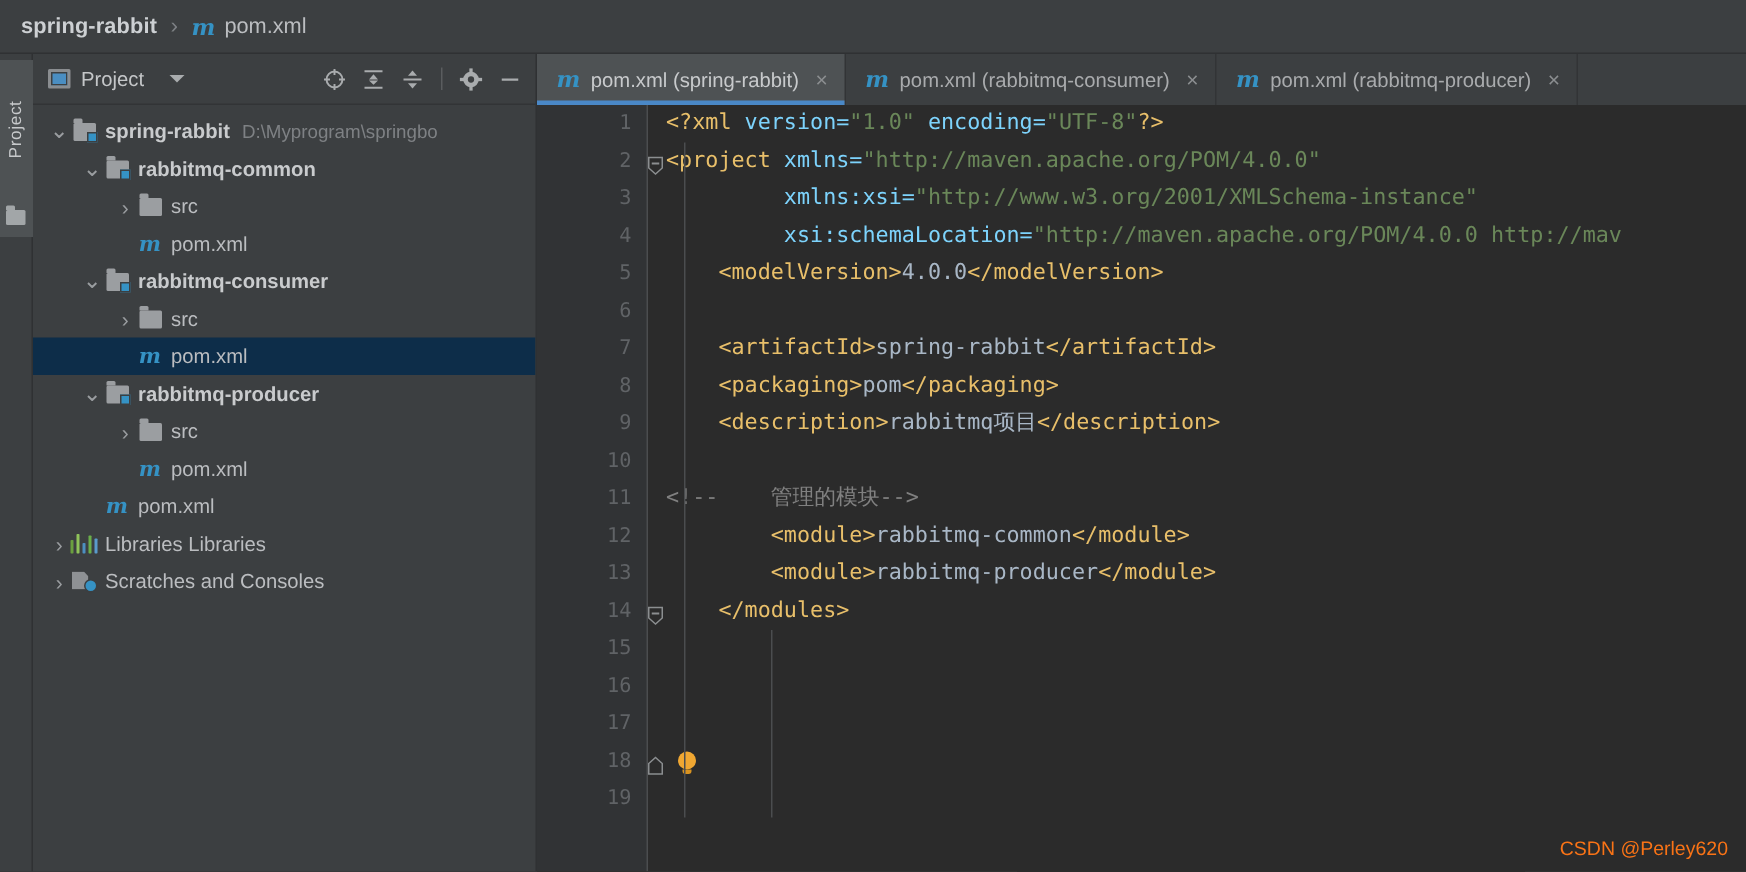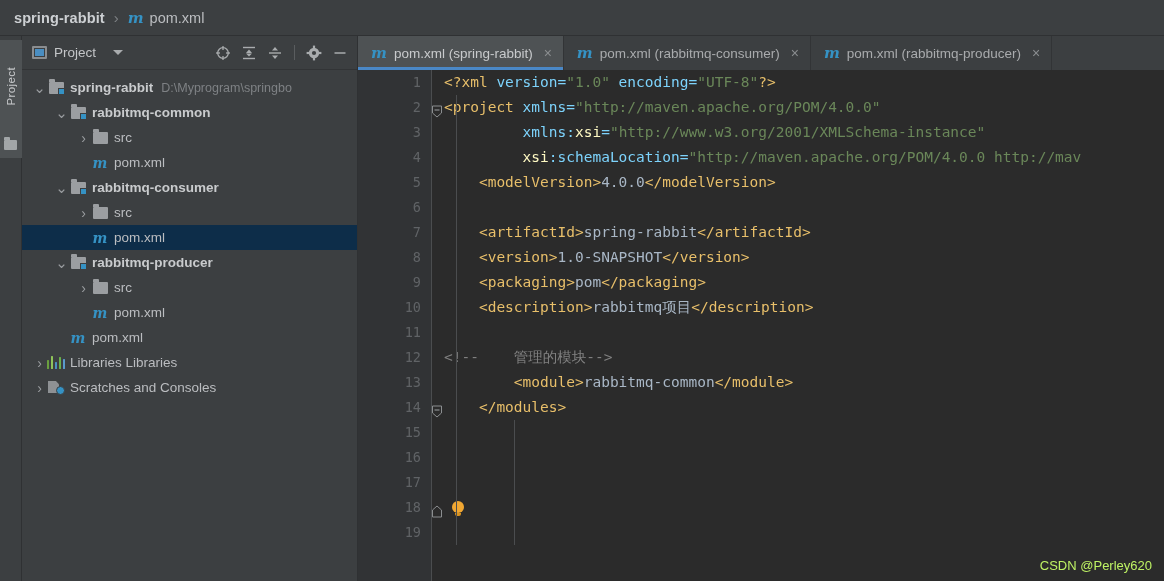--- a/index.html
+++ b/index.html
@@ -199,31 +199,31 @@
   .code {
     flex: 1; min-width: 0; overflow: hidden;
     font-family: "DejaVu Sans Mono", monospace;
     font-size: 14.5px;
     padding-left: 12px;
     position: relative;
   }
   .cline { height: 25px; line-height: 25px; white-space: pre; }
   .tag { color: #e8bf6a; }
   .attr { color: #7dd3fc; }
-  .ns { color: #fef9c3; }
+  .ns { color: #7dd3fc; }
   .val { color: #6a8759; }
   .txt { color: #a9b7c6; }
   .cmt { color: #808080; }
   .indent-guide {
     position: absolute; top: 0; bottom: 0; width: 1px; background: #4b4d4f;
   }
 
   .watermark {
     position: absolute; right: 12px; bottom: 8px;
-    color: #bef264; font-size: 13px;
+    color: #f97316; font-size: 13px;
     font-family: "Liberation Sans", sans-serif;
   }
 </style>
 </head>
 <body>
 
 <div id="app">
 
   <div class="breadcrumb-bar">
     <span class="crumb-root">spring-rabbit</span>
@@ -480,26 +480,26 @@
         <div class="code" id="code">
           <div class="indent-guide" style="left:24px;top:25px;height:450px;"></div>
           <div class="indent-guide" style="left:82px;top:350px;height:125px;"></div>
         <div class="cline"><span class="tag">&lt;?xml </span><span class="attr">version=</span><span class="val">"1.0"</span><span class="attr"> encoding=</span><span class="val">"UTF-8"</span><span class="tag">?&gt;</span></div>
             <div class="cline"><span class="tag">&lt;project </span><span class="attr">xmlns=</span><span class="val">"http://maven.apache.org/POM/4.0.0"</span></div>
             <div class="cline"><span class="txt">         </span><span class="attr">xmlns:</span><span class="ns">xsi</span><span class="attr">=</span><span class="val">"http://www.w3.org/2001/XMLSchema-instance"</span></div>
             <div class="cline"><span class="txt">         </span><span class="ns">xsi</span><span class="attr">:schemaLocation=</span><span class="val">"http://maven.apache.org/POM/4.0.0 http://mav</span></div>
             <div class="cline"><span class="txt">    </span><span class="tag">&lt;modelVersion&gt;</span><span class="txt">4.0.0</span><span class="tag">&lt;/modelVersion&gt;</span></div>
             <div class="cline">&nbsp;</div>
             <div class="cline"><span class="txt">    </span><span class="tag">&lt;artifactId&gt;</span><span class="txt">spring-rabbit</span><span class="tag">&lt;/artifactId&gt;</span></div>
-            <div class="cline"><span class="txt">    </span><span class="tag">&lt;version&gt;</span><span class="txt">1.0-SNAPSHOT</span><span class="tag">&lt;/version&gt;</span></div>
             <div class="cline"><span class="txt">    </span><span class="tag">&lt;packaging&gt;</span><span class="txt">pom</span><span class="tag">&lt;/packaging&gt;</span></div>
             <div class="cline"><span class="txt">    </span><span class="tag">&lt;description&gt;</span><span class="txt">rabbitmq项目</span><span class="tag">&lt;/description&gt;</span></div>
             <div class="cline">&nbsp;</div>
             <div class="cline"><span class="cmt">&lt;!--    管理的模块--&gt;</span></div>
             <div class="cline"><span class="txt">        </span><span class="tag">&lt;module&gt;</span><span class="txt">rabbitmq-common</span><span class="tag">&lt;/module&gt;</span></div>
+            <div class="cline"><span class="txt">        </span><span class="tag">&lt;module&gt;</span><span class="txt">rabbitmq-producer</span><span class="tag">&lt;/module&gt;</span></div>
             <div class="cline"><span class="txt">    </span><span class="tag">&lt;/modules&gt;</span></div>
             <div class="cline">&nbsp;</div>
           </div>
         <div class="watermark">CSDN @Perley620</div>
       </div>
     </div>
   </div>
 </div>
 
 </body></html>

